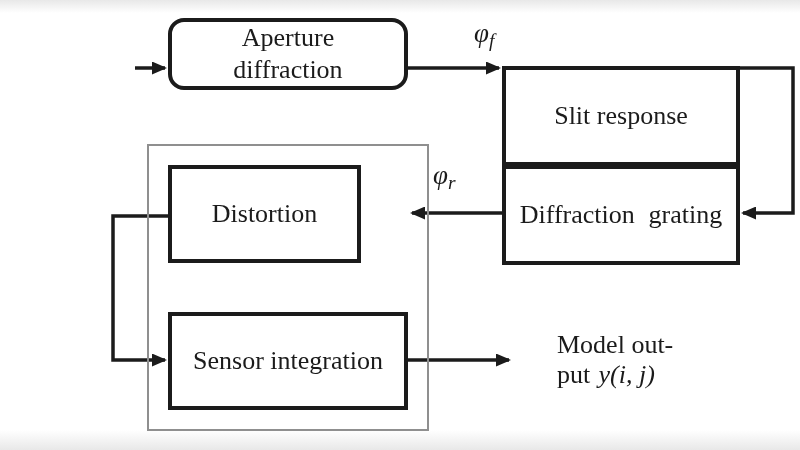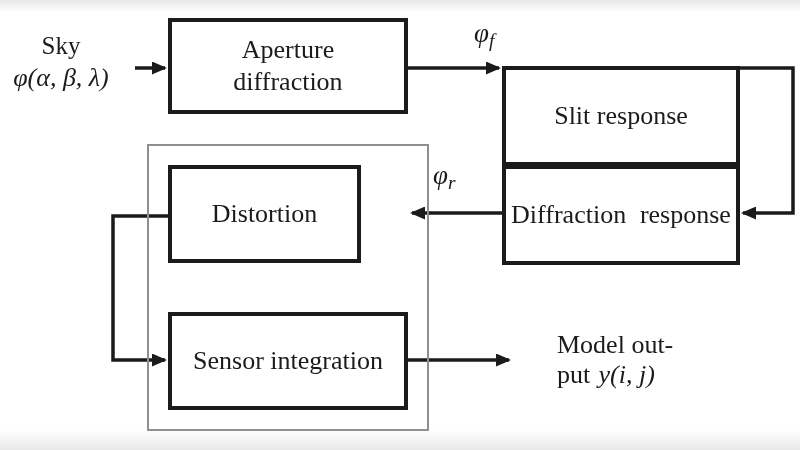--- a/index.html
+++ b/index.html
@@ -50,21 +50,21 @@
     position: absolute;
     background: var(--box-bg);
     border: 4px solid var(--line);
     display: flex; align-items: center; justify-content: center;
     text-align: center;
     font-size: 26px;
     line-height: 1.25;
     color: var(--line);
   }
   .box .lbl { display: inline-block; }
-  #box-aperture   { left: 168px; top: 18px;  width: 240px; height: 96px; }
+  #box-aperture   { left: 168px; top: 18px;  width: 240px; height: 72px; border-radius: 16px; }
   #box-aperture .lbl { max-width: 165px; }   
   #box-slit       { left: 502px; top: 18px;  width: 238px; height: 100px; margin-top: 48px; }
   #box-grating    { left: 502px; top: 165px; width: 238px; height: 100px; }
   #box-grating .lbl { word-spacing: 0.28em; }
   #box-distortion { left: 168px; top: 165px; width: 193px; height: 98px; }
   #box-sensor     { left: 168px; top: 312px; width: 240px; height: 98px; }
 
   
   .input-label {
     position: absolute; left: 0px; top: 31px; width: 122px;
@@ -113,33 +113,29 @@
 
   <div class="container-box"></div>
 
   <div class="box" id="box-aperture">
     <span class="lbl">Aperture diffraction</span>
   </div>
   <div class="box" id="box-slit">
     <span class="lbl">Slit response</span>
   </div>
   <div class="box" id="box-grating">
-    <span class="lbl">Diffraction response</span>
+    <span class="lbl">Diffraction grating</span>
   </div>
   <div class="box" id="box-distortion">
     <span class="lbl">Distortion</span>
   </div>
   <div class="box" id="box-sensor">
     <span class="lbl">Sensor integration</span>
   </div>
 
-  <div class="input-label">
-    <div class="name">Sky</div>
-    <div class="sym">φ(α, β, λ)</div>
-  </div>
 
   <div class="signal" id="signal-phi-f">
     <span>φ</span><sub>f</sub>
   </div>
   <div class="signal" id="signal-phi-r">
     <span>φ</span><sub>r</sub>
   </div>
 
   <div class="output-label">
     <div>Model out-</div>

